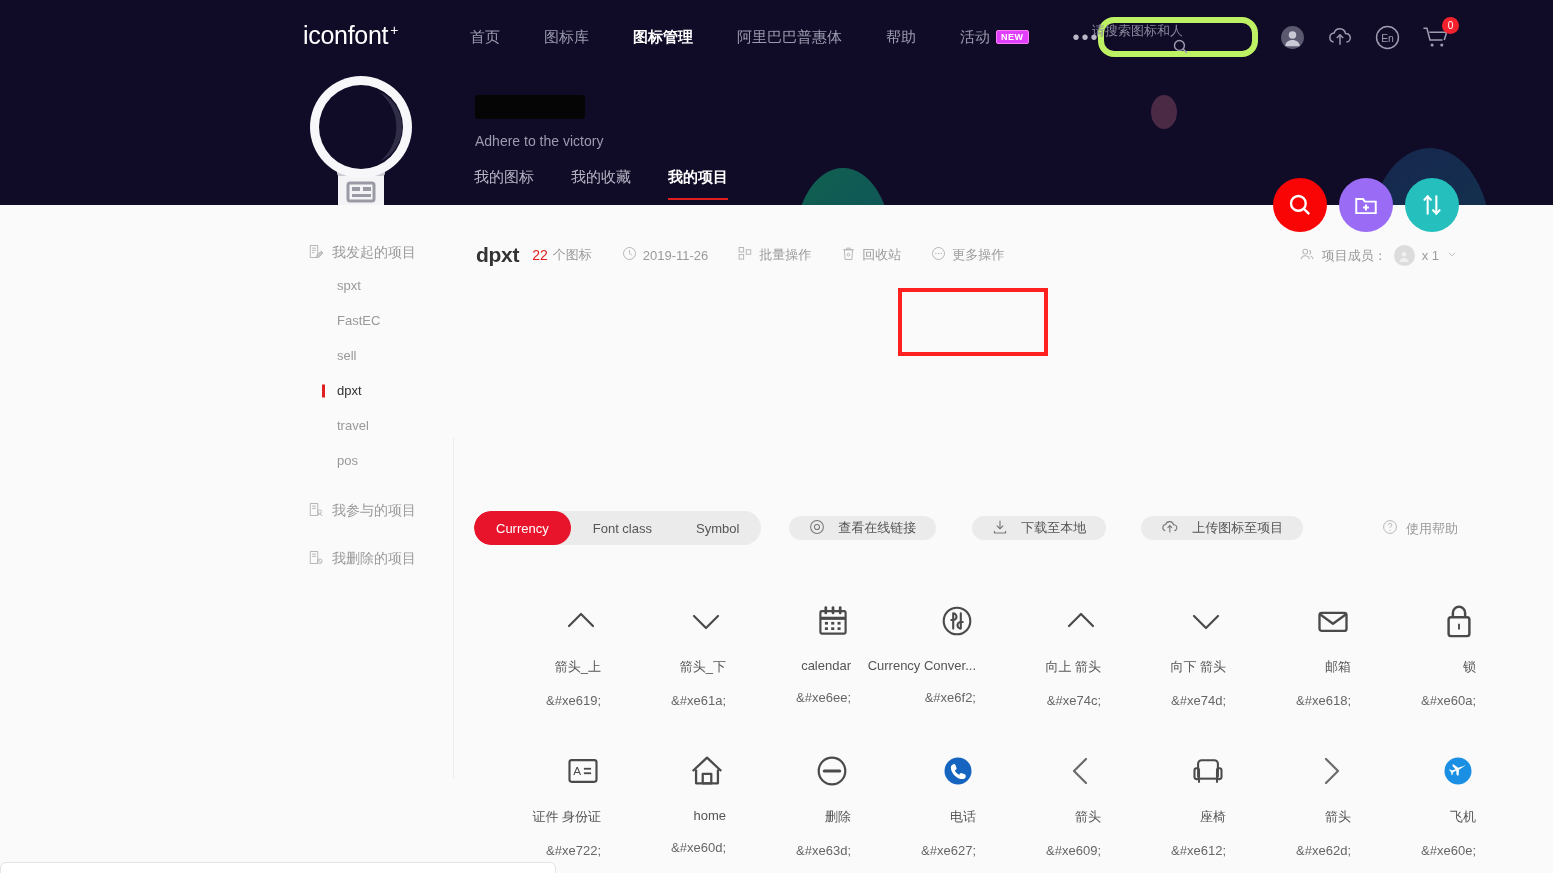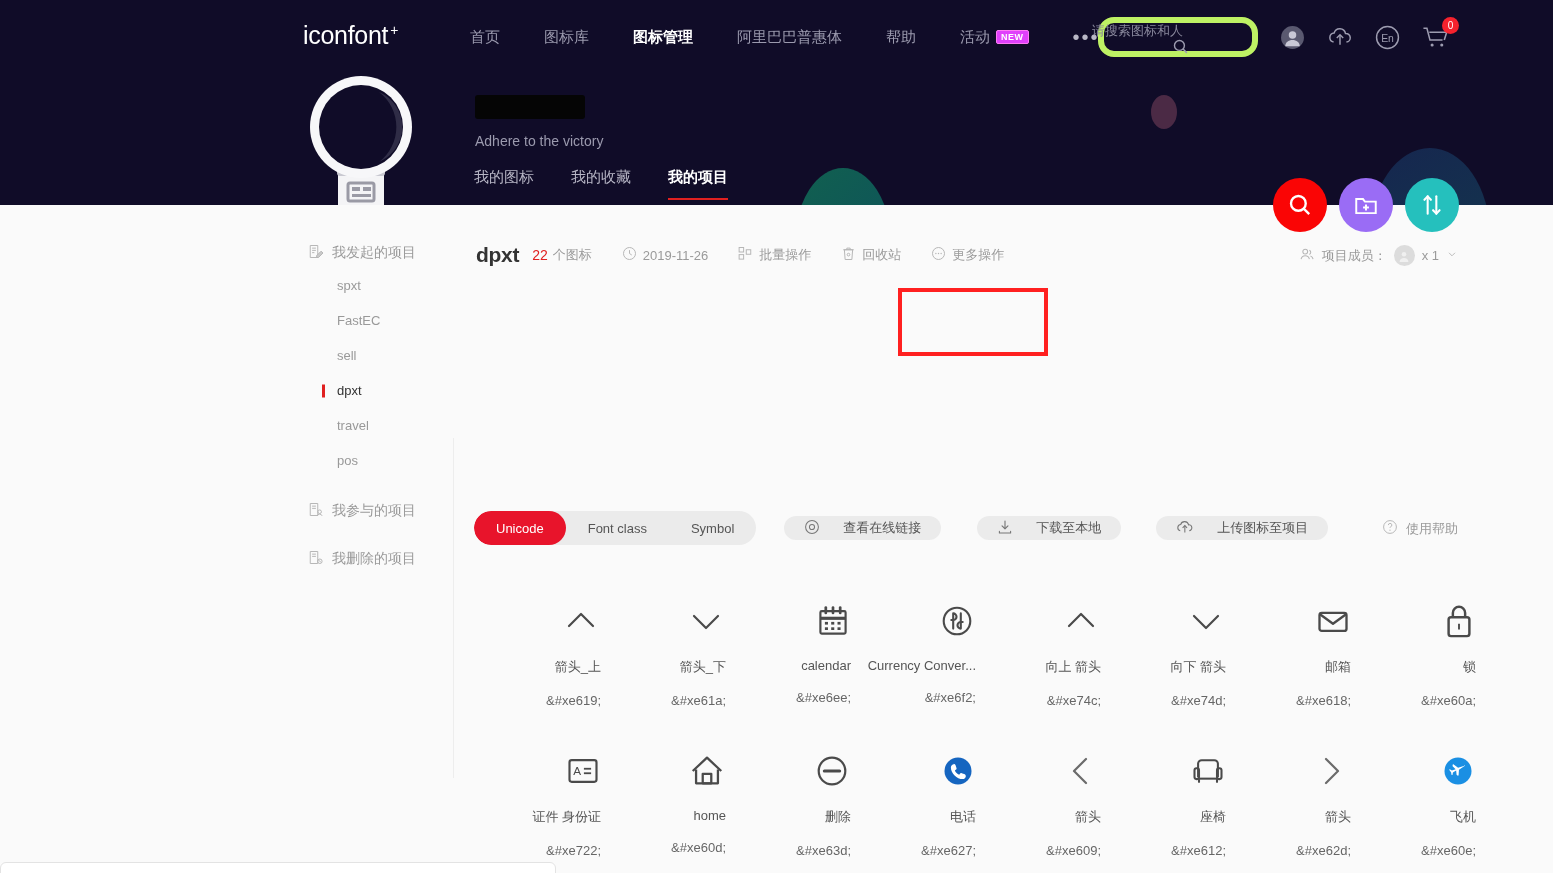--- a/index.html
+++ b/index.html
@@ -103,21 +103,21 @@
              gap: 7px; color: #9a9a9a; font-size: 13px; }
   .member-avatar { width: 21px; height: 21px; border-radius: 50%; background: #dcdcdc;
                    display: flex; align-items: center; justify-content: center; }
 
   
   .toolbar { position: absolute; left: 474px; top: 306px; display: flex; align-items: center; }
   .seg { display: flex; background: #ebebeb; border-radius: 17px; height: 34px; overflow: hidden; }
   .seg-item { padding: 0 22px; height: 34px; display: flex; align-items: center;
               font-size: 13px; color: #555; cursor: pointer; border-radius: 17px; }
   .seg-item.active { background: #e8142b; color: #ffffff; }
-  .pill { display: flex; align-items: center; gap: 23px; height: 24px; padding: 0 20px;
+  .pill { display: flex; align-items: center; gap: 13px; height: 24px; padding: 0 20px;
           background: #ebebeb; border-radius: 17px; font-size: 13px; color: #555;
           cursor: pointer; white-space: nowrap; }
   .highlight-box { position: absolute; left: 898px; top: 288px; width: 150px; height: 68px;
                    border: 4px solid #ff2020; z-index: 4; pointer-events: none; }
   .help { position: absolute; right: 95px; top: 314px; display: flex; align-items: flex-end;
           gap: 8px; color: #9a9a9a; font-size: 13px; cursor: pointer; }
 
   
   .grid { position: absolute; left: 476px; top: 381px; width: 1000px;
           display: grid; grid-template-columns: repeat(8, 1fr); row-gap: 28px; }
@@ -390,21 +390,21 @@
       <span>x 1</span>
       <span>
         <svg width="12" height="12" viewBox="0 0 20 20" fill="none" stroke="#b5b5b5" stroke-width="1.5">
           <polyline points="5,8 10,13 15,8"></polyline>
         </svg>
       </span>
     </div>
 
     <div class="toolbar">
       <div class="seg">
-        <div class="seg-item active">Unicode</div>
+        <div class="seg-item active">Currency</div>
         <div class="seg-item">Font class</div>
         <div class="seg-item">Symbol</div>
       </div>
 
       <div style="width:28px"></div>
 
       <div class="pill">
         <span>
           <svg width="16" height="16" viewBox="0 0 20 20" fill="none" stroke="#777" stroke-width="1.3">
             <circle cx="10" cy="10" r="8"></circle>

